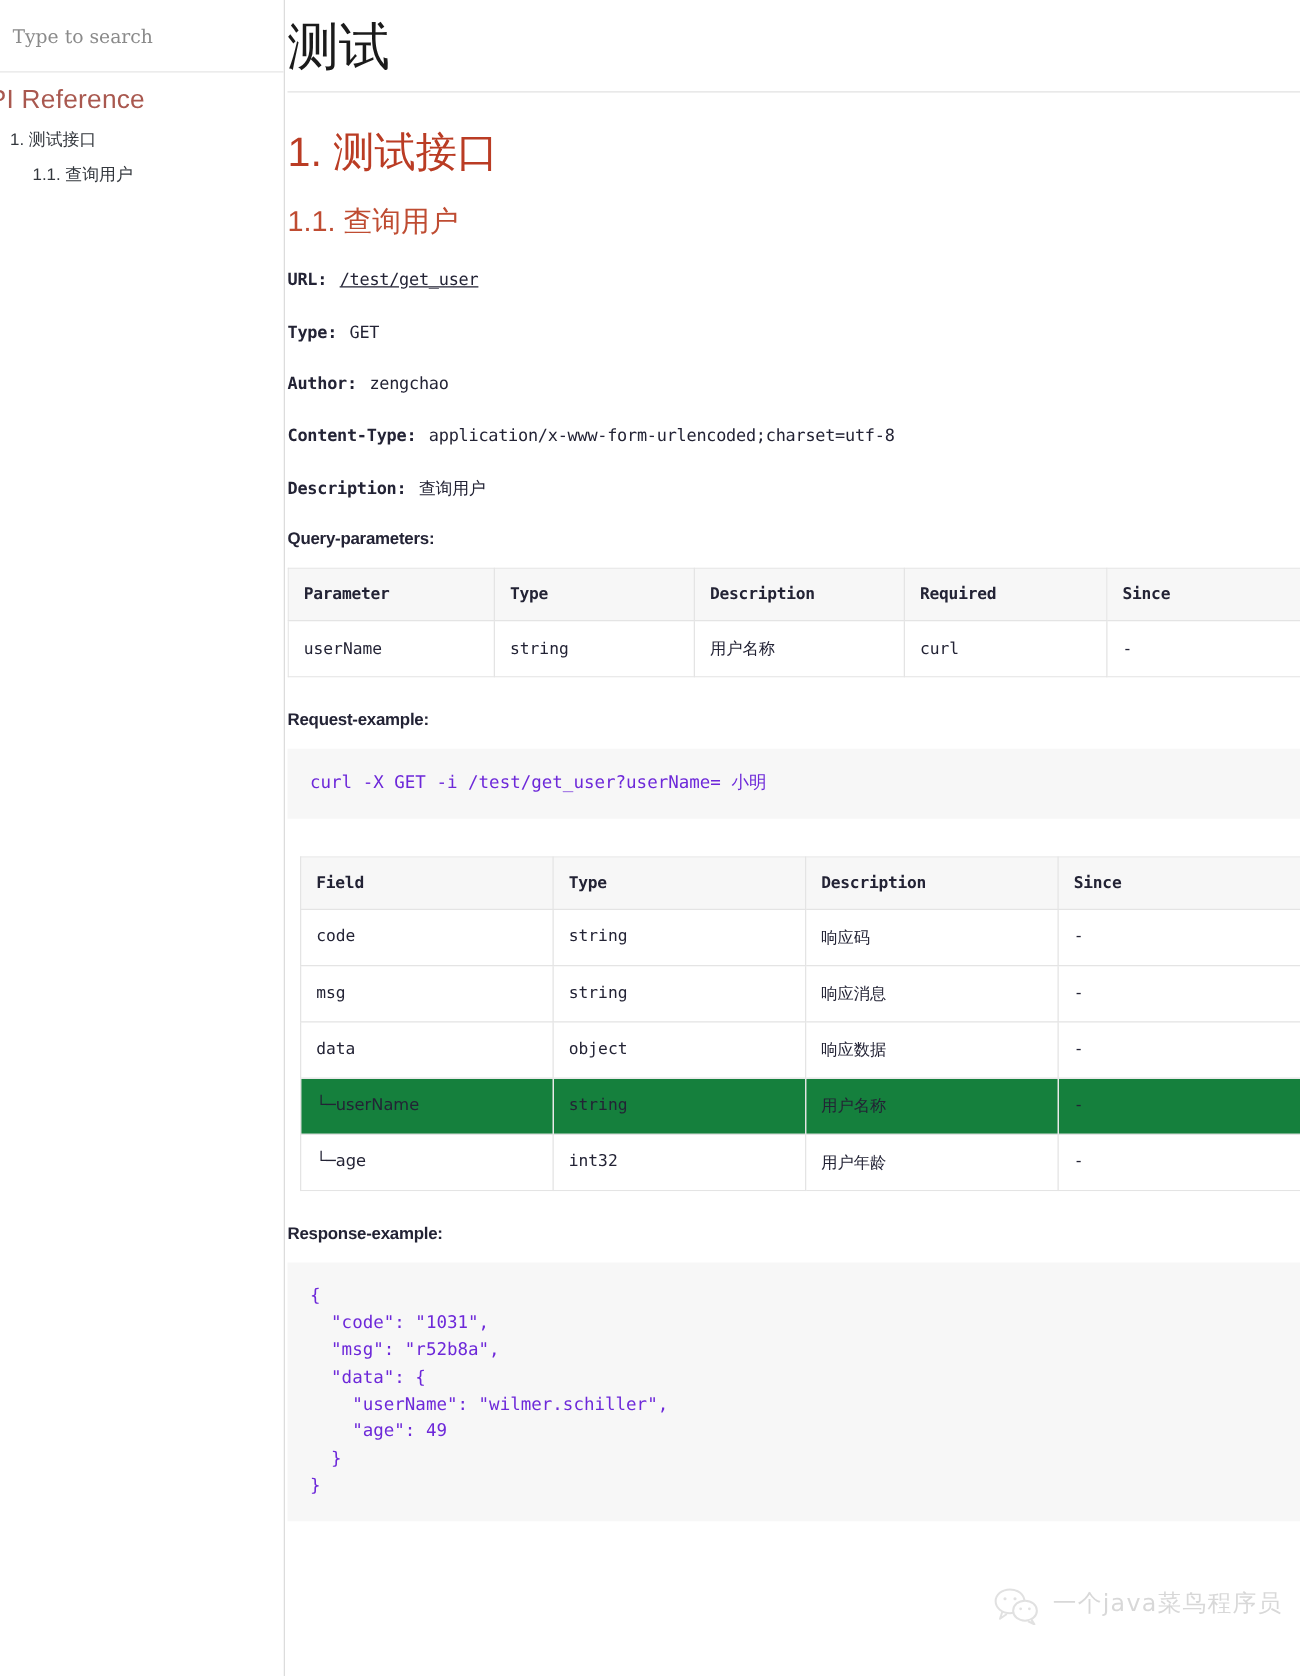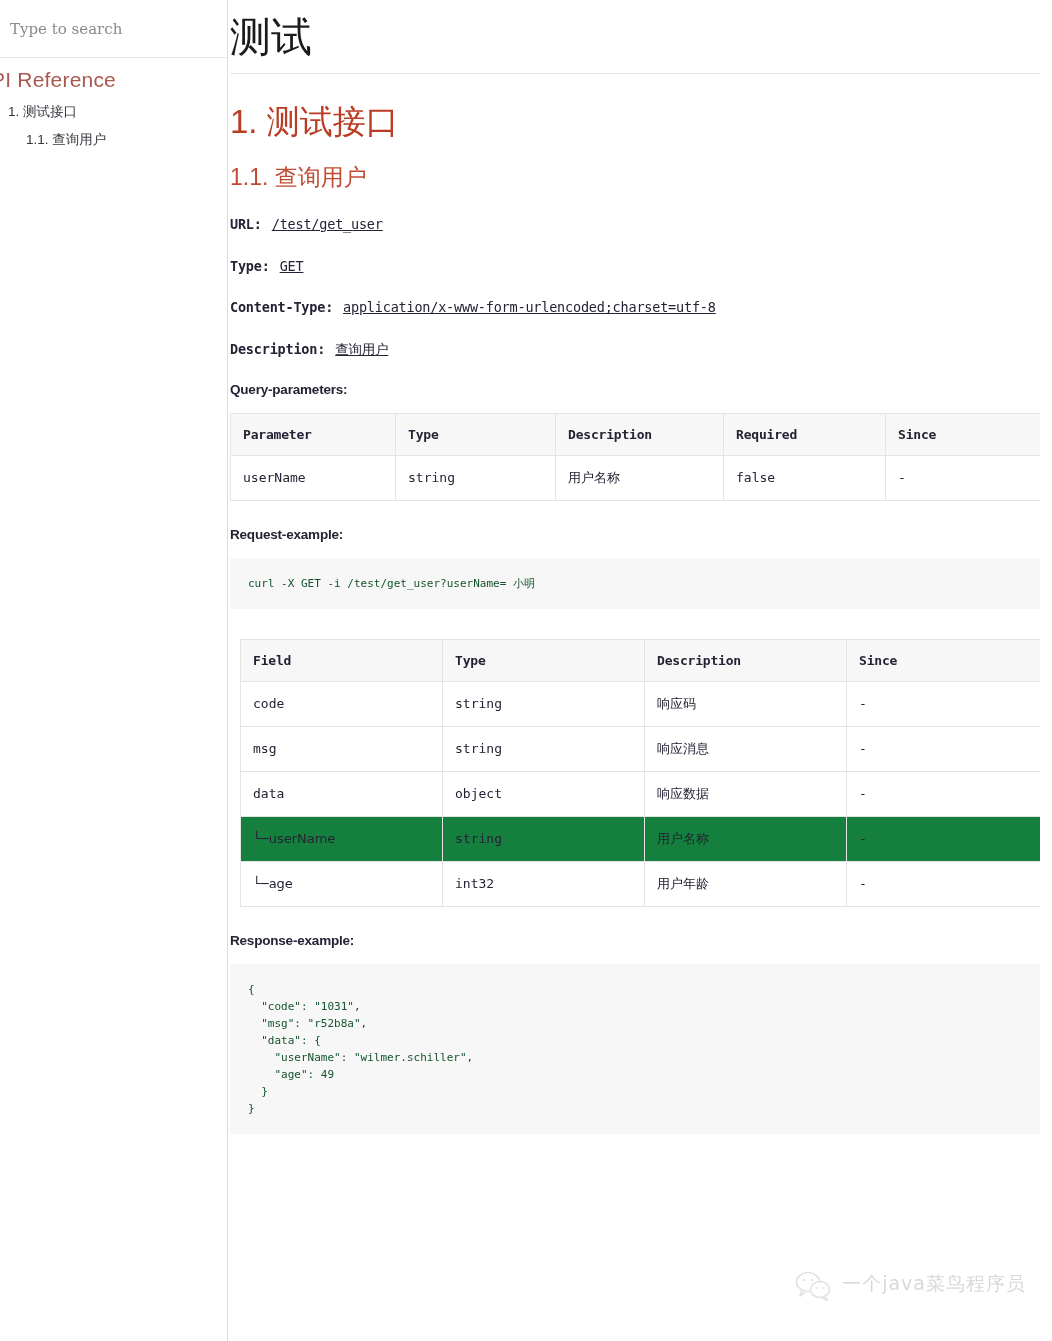--- a/index.html
+++ b/index.html
@@ -104,21 +104,20 @@
     font-size: 13.5px;
     color: #232335;
     letter-spacing: -0.2px;
   }
   .meta-val {
     font-family: "DejaVu Sans Mono", monospace;
     font-size: 13.5px;
     color: #232335;
     letter-spacing: -0.2px;
     margin-left: 10px;
-    text-decoration: underline;
   }
   .meta-val.link {
     text-decoration: underline;
     color: #232335;
   }
   .meta-val.cjk { font-family: "DejaVu Sans", sans-serif; font-size: 13.5px; }
 
   .section-label {
     font-family: Liberation Sans, sans-serif;
     font-weight: bold;
@@ -167,23 +166,23 @@
   #tbl-fields col.c2 { width: 202px; }
   #tbl-fields col.c3 { width: 374px; }
 
   
   .code-block {
     background: #f7f7f7;
     padding: 17px 18px;
     margin: 0 0 30px 0;
     width: 810px;
     font-family: "DejaVu Sans Mono", monospace;
-    font-size: 11px;
+    font-size: 14px;
     line-height: 1.55;
-    color: #14532d;
+    color: #6d28d9;
     white-space: pre;
     overflow: hidden;
   }
 
   
   #watermark {
     position: absolute;
     right: 26px; bottom: 36px;
     display: flex; align-items: flex-start;
     gap: 9px;
@@ -230,20 +229,23 @@
     <h3 class="h2">1.1. 查询用户</h3>
 
     <div class="meta-row">
       <span class="meta-label">URL:</span><span class="meta-val link">/test/get_user</span>
     </div>
 
     <div class="meta-row">
       <span class="meta-label">Type:</span><span class="meta-val">GET</span>
     </div>
 
+    <div class="meta-row">
+      <span class="meta-label">Author:</span><span class="meta-val">zengchao</span>
+    </div>
 
     <div class="meta-row">
       <span class="meta-label">Content-Type:</span><span class="meta-val">application/x-www-form-urlencoded;charset=utf-8</span>
     </div>
 
     <div class="meta-row">
       <span class="meta-label">Description:</span><span class="meta-val cjk">查询用户</span>
     </div>
 
     <div class="section-label">Query-parameters:</div>
@@ -264,21 +266,21 @@
             <th>Description</th>
             <th>Required</th>
             <th>Since</th>
           </tr>
         </thead>
         <tbody>
           <tr>
             <td>userName</td>
             <td>string</td>
             <td class="cjk">用户名称</td>
-            <td>false</td>
+            <td>curl</td>
             <td>-</td>
           </tr>
         </tbody>
       </table>
     </div>
 
     <div class="section-label">Request-example:</div>
 
     <div class="code-block">curl -X GET -i /test/get_user?userName= 小明</div>
 

